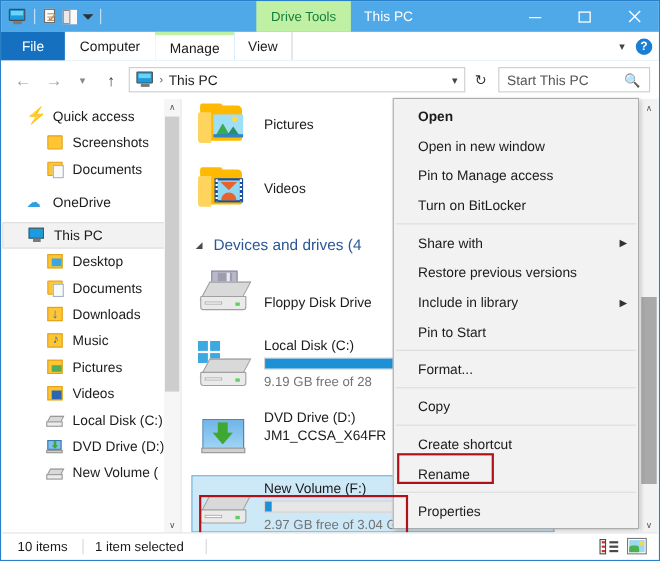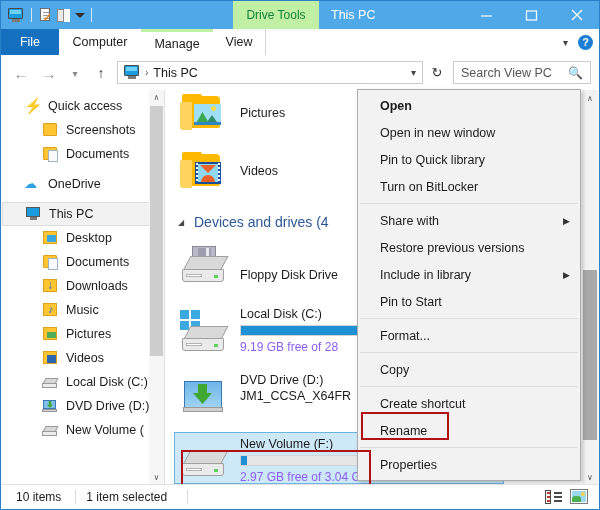--- a/index.html
+++ b/index.html
@@ -204,21 +204,21 @@
   }
   .driveitem .dsub {
     position: absolute; left: 66px; top: 21px; font-size: 12.5px; color: #1b1b1b; white-space: nowrap;
   }
   .driveitem .bar {
     position: absolute; left: 66px; width: 190px; height: 11px;
     background: #e6e6e6; border: 1px solid #d3d3d3;
   }
   .driveitem .bar span { display: block; height: 100%; }
   .driveitem .dfree {
-    position: absolute; left: 66px; font-size: 12px; color: #8b5cf6; white-space: nowrap;
+    position: absolute; left: 66px; font-size: 12px; color: #737373; white-space: nowrap;
   }
 
   .grouphdr {
     position: absolute; left: 8px; width: 330px; height: 24px;
     display: flex; align-items: center;
   }
   .grouphdr .tri {
     width: 14px; margin-left: 4px; color: #4a4a4a; font-size: 8px;
   }
   .grouphdr .gtxt { font-size: 14px; color: #2b5797; margin-left: 2px; }
@@ -494,21 +494,21 @@
           <span class="stand"></span>
       </span>
       <span class="sepchev">›</span>
       <span class="crumbtext">This PC</span>
       <span class="dd">▾</span>
     </div>
 
     <div class="refreshbtn">↻</div>
 
     <div class="searchbox">
-      <span class="ph">Search View PC</span>
+      <span class="ph">Start This PC</span>
       <span class="mag">🔍</span>
     </div>
   </div>
 
   <div class="navpane">
     <div class="navlist">
 
       <div class="navitem l0">
         <span class="nico">
           <span class="ni-bolt">⚡</span>
@@ -724,21 +724,21 @@
   </div>
 
   <div class="ctxmenu">
     <div class="ctxitem bold">
       <span>Open</span>
     </div>
     <div class="ctxitem">
       <span>Open in new window</span>
     </div>
     <div class="ctxitem">
-      <span>Pin to Quick library</span>
+      <span>Pin to Manage access</span>
     </div>
     <div class="ctxitem">
       <span>Turn on BitLocker</span>
     </div>
     <div class="ctxsep"></div>
 
     <div class="ctxitem">
       <span>Share with</span>
       <span class="sub">▶</span>
     </div>

